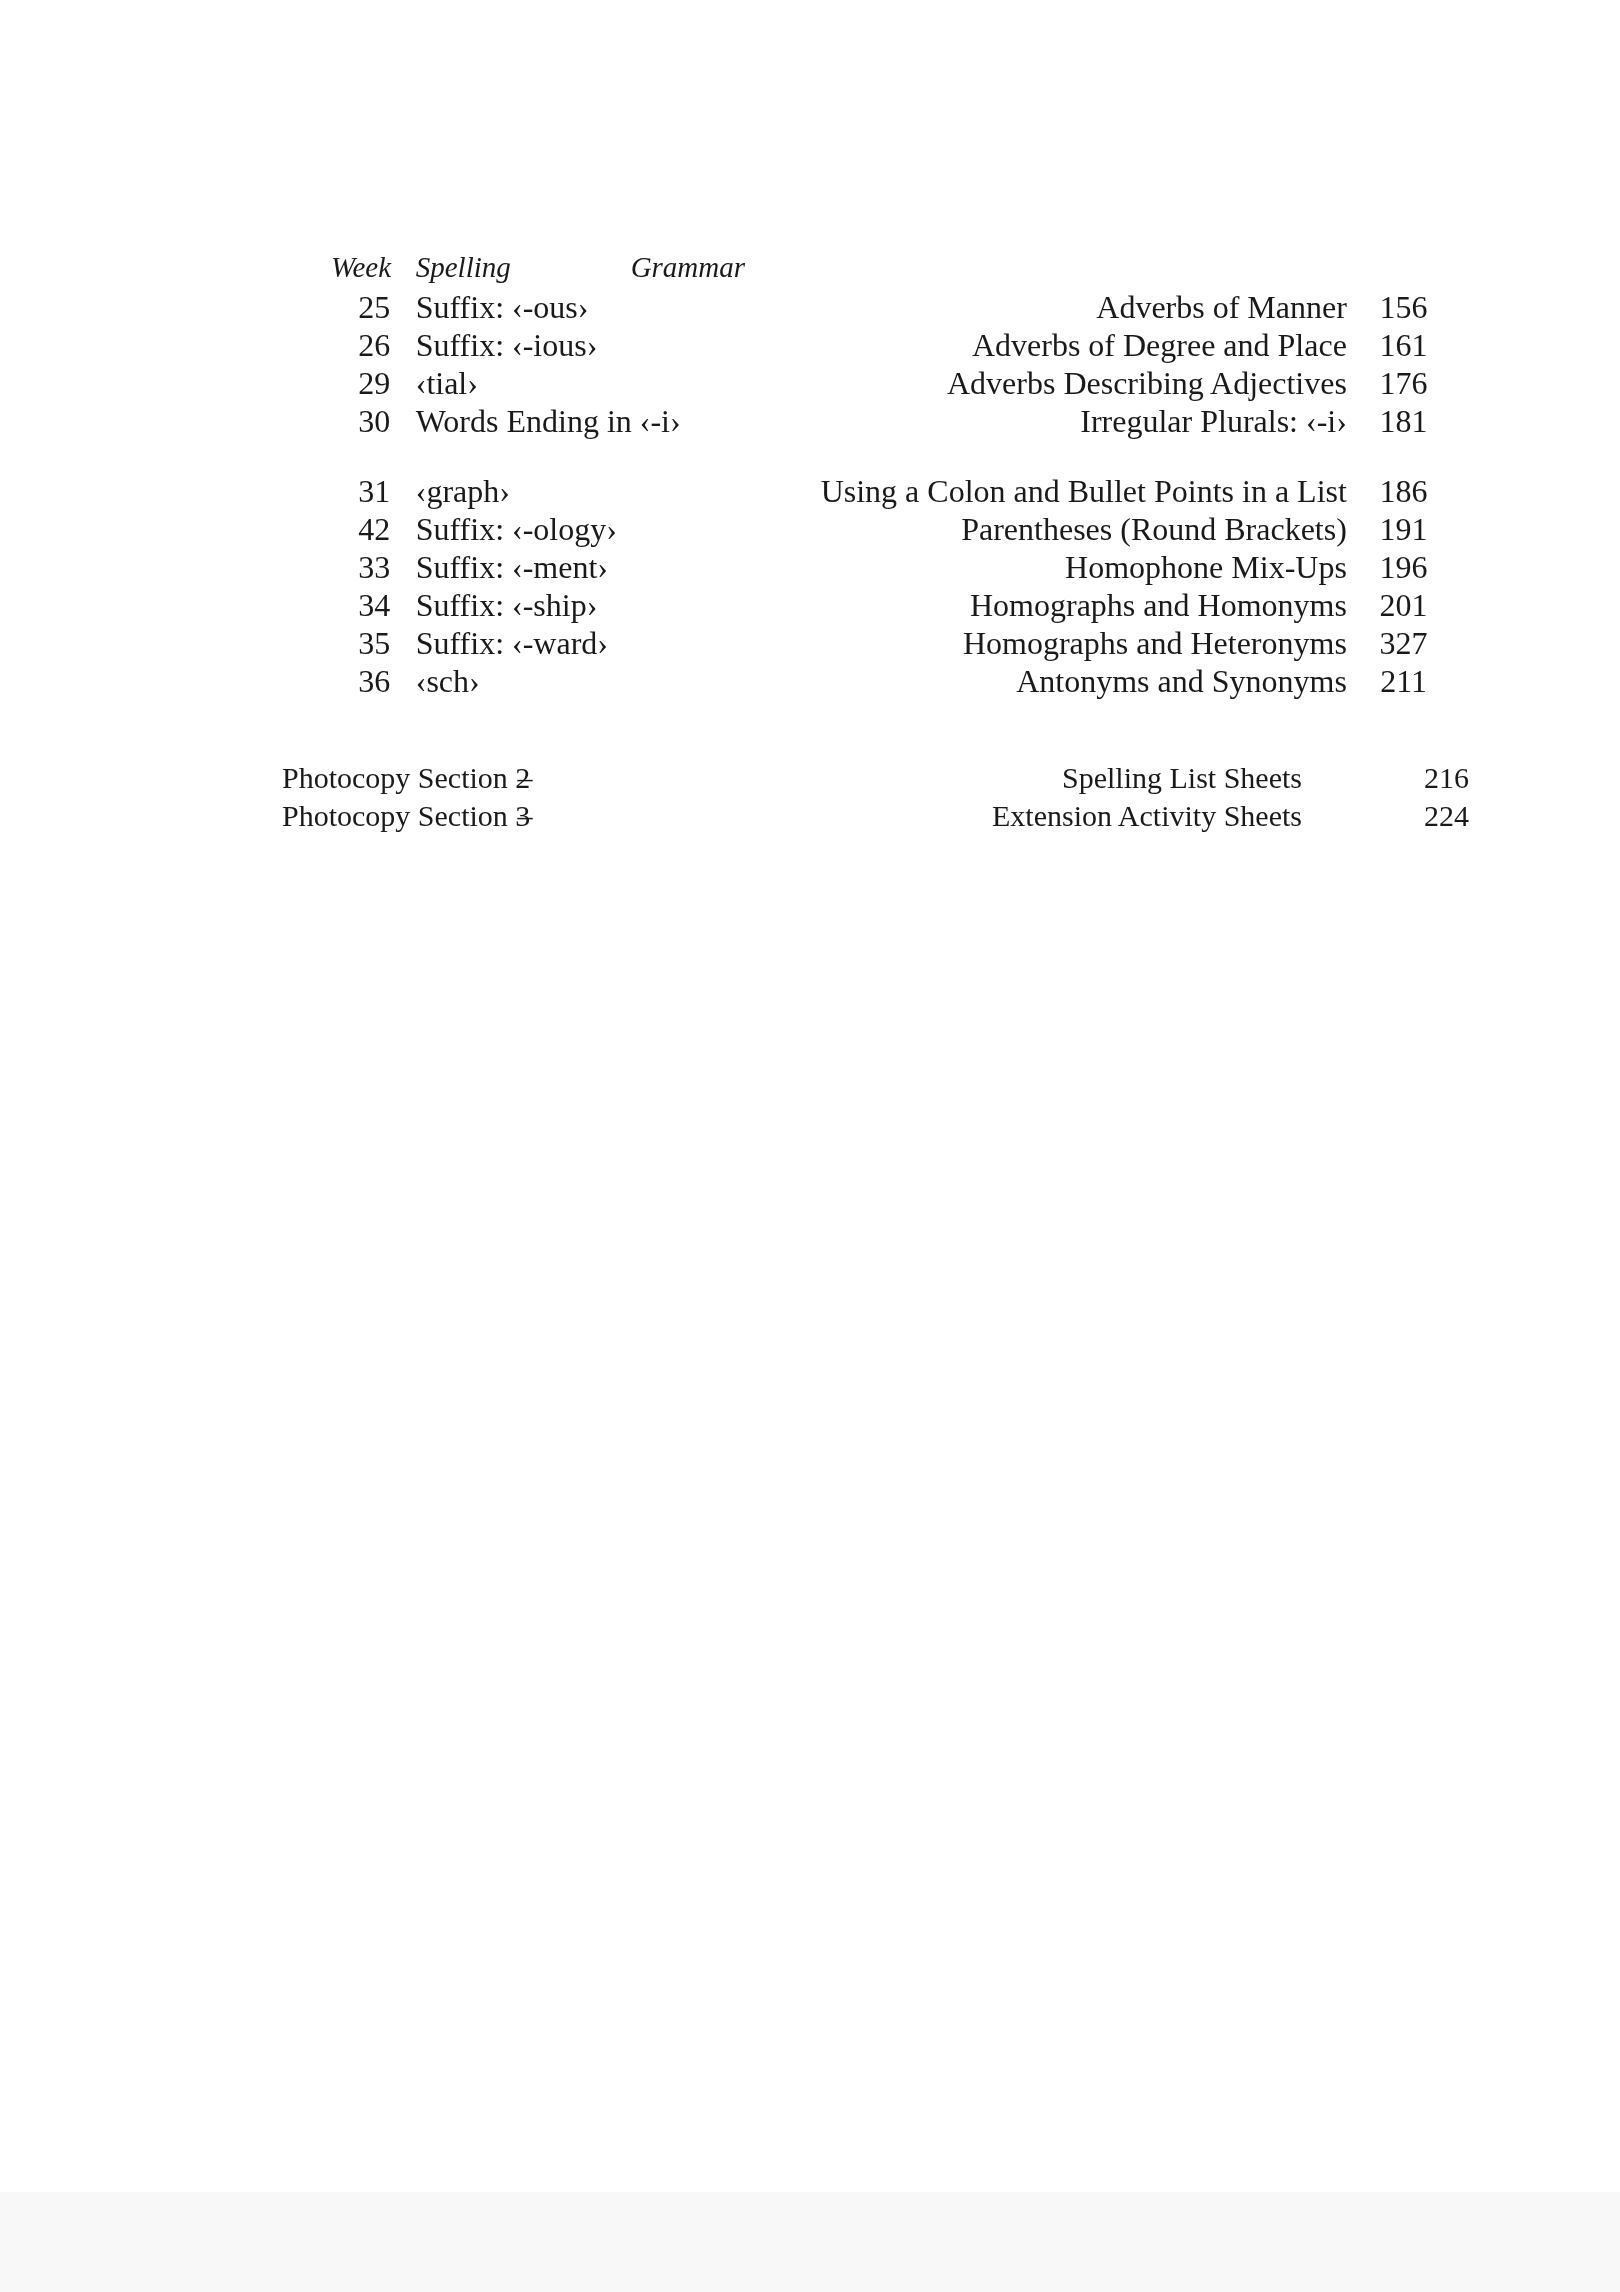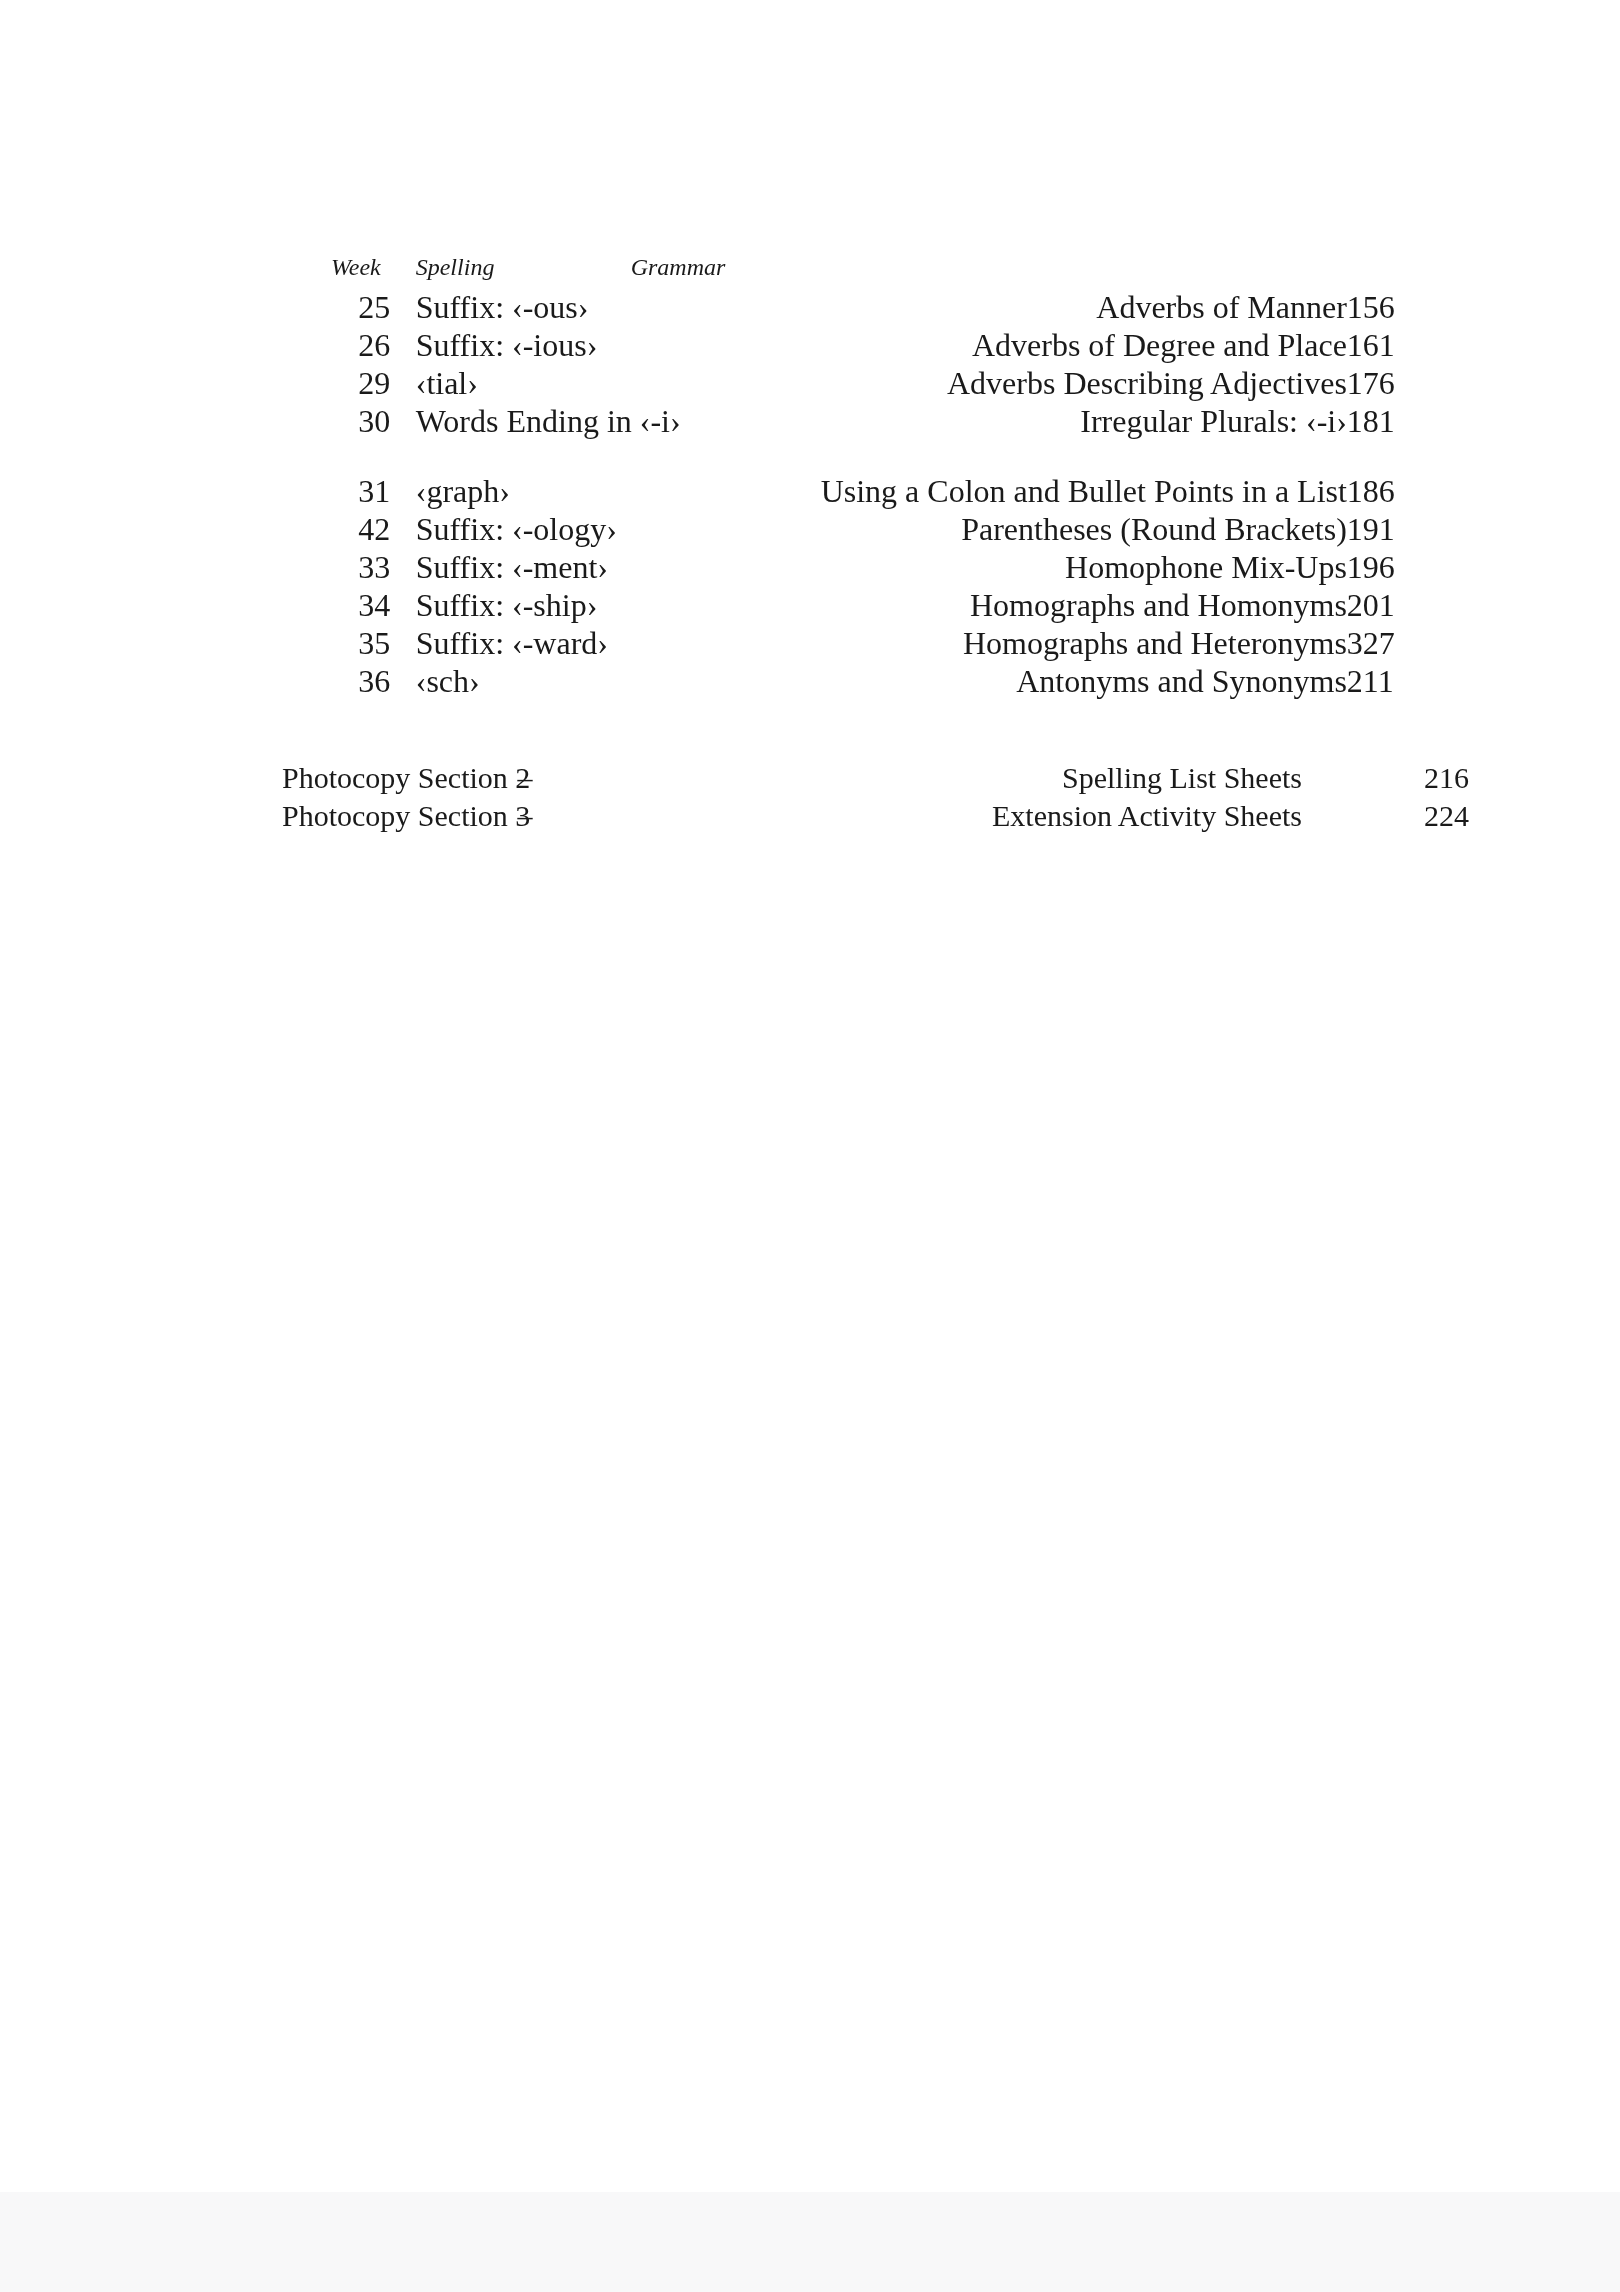--- a/index.html
+++ b/index.html
@@ -57,21 +57,21 @@
 
   table.toc td, table.toc th {
     padding: 0;
     vertical-align: baseline;
     font-weight: normal;
     white-space: nowrap;
   }
 
   .hdr-row th {
     font-style: italic;
-    font-size: 24px;
+    font-size: 29px;
     line-height: 41px;
     text-align: left;
     padding-bottom: 7.8px;
     margin-top: 29px;
   }
   .hdr-row th.h-week { text-align: left; padding-left: 0; }
   .hdr-row th.h-spell { padding-left: 12.7px; }
 
   .toc-row td {
     font-size: 32px;
@@ -82,21 +82,21 @@
     padding-right: 12.7px;
   }
   .toc-row td.spelling {
     text-align: left;
     padding-left: 12.7px;
   }
   .toc-row td.grammar {
     text-align: right;
   }
   .toc-row td.pageno {
-    text-align: left;
+    text-align: center;
     padding-right: 7.8px;
   }
 
   tr.gap-row td {
     height: 32px;
     line-height: 32px;
     font-size: 0;
   }
 
   

